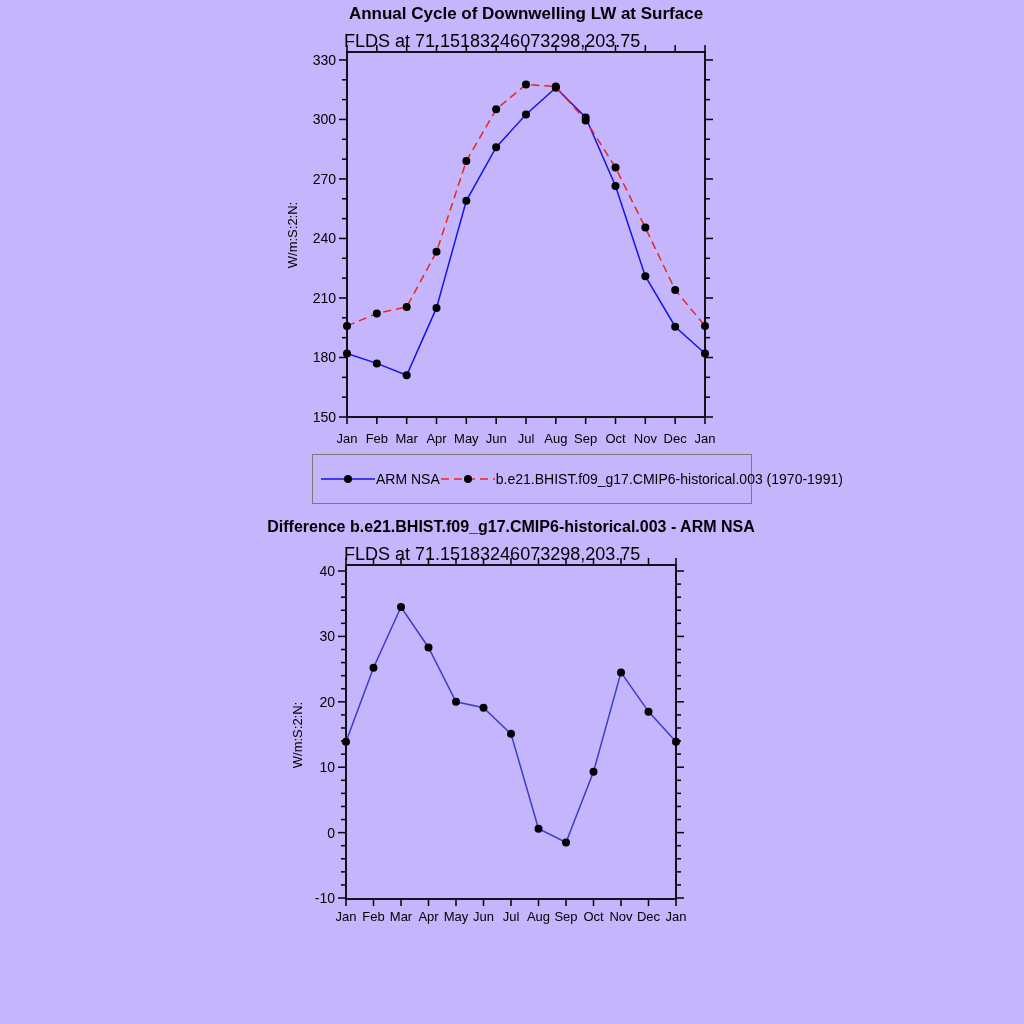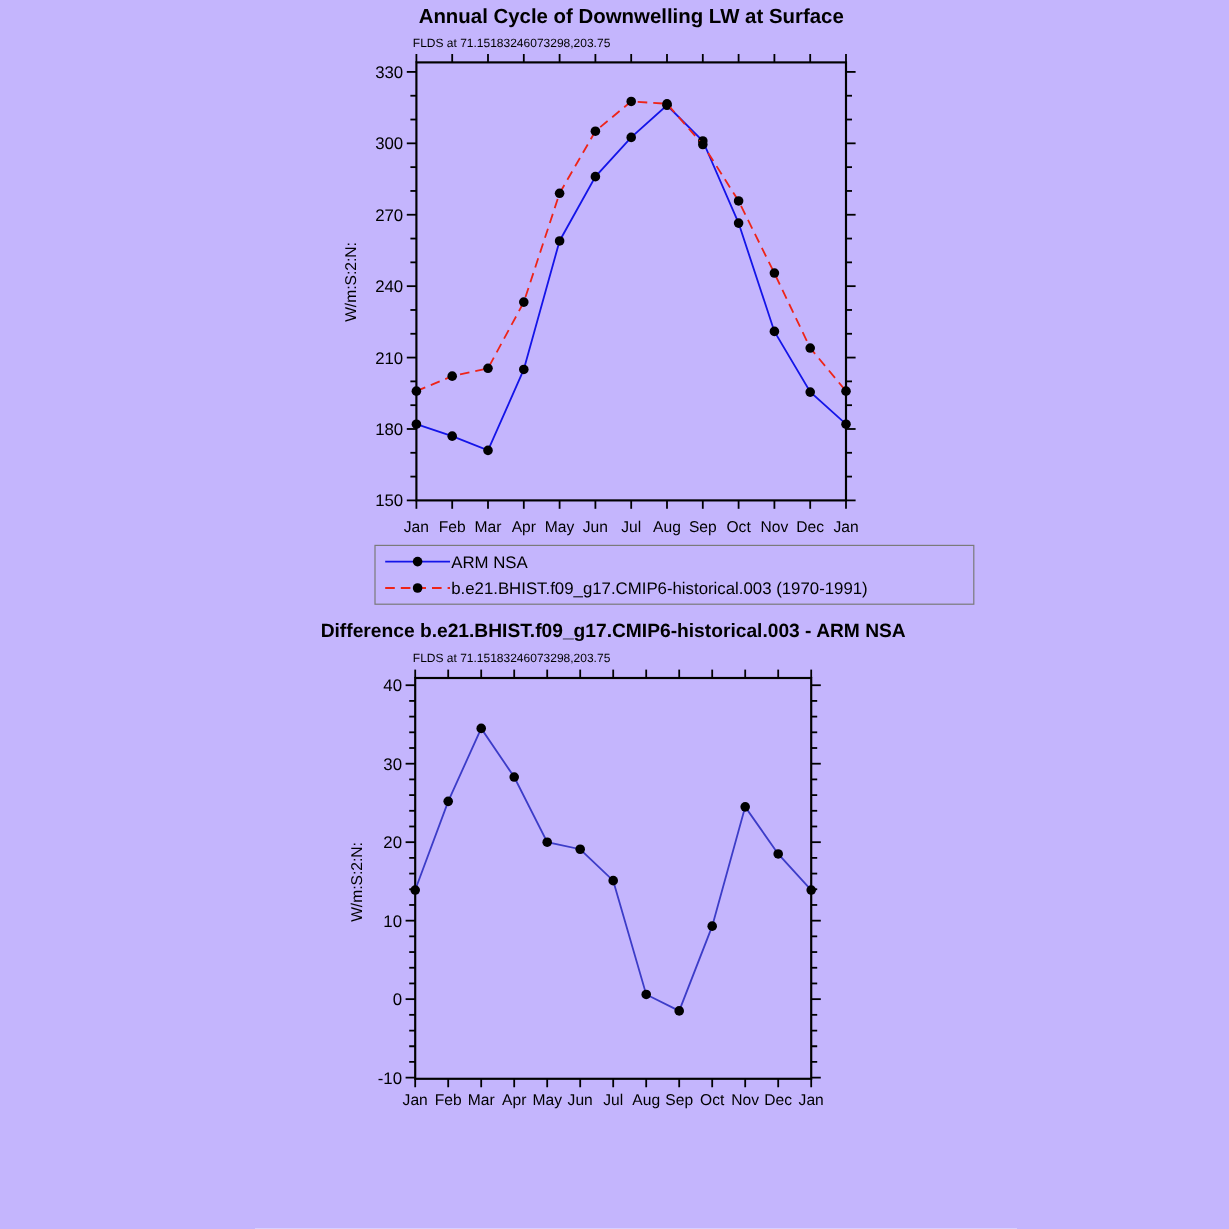--- a/index.html
+++ b/index.html
@@ -1,26 +1,26 @@
 <!DOCTYPE html>
 <html><head>
 <meta charset="utf-8">
 <style>
   html,body{margin:0;padding:0;background:#ffffff;}
   .page{position:relative;width:1024px;height:1024px;background:#c4b5fd;overflow:hidden;
         font-family:"Liberation Sans", sans-serif;color:#000;}
   .abs{position:absolute;white-space:nowrap;}
   .chart-title{font-weight:bold;font-size:17px;transform:translateX(-50%);}
   .chart-title.small{font-size:16px;}
-  .chart-subtitle{font-size:10px;}
+  .chart-subtitle{font-size:18px;}
   .ylab{font-size:13px;transform:translate(-50%,-50%) rotate(-90deg);}
   #plot-canvas{position:absolute;left:0;top:0;}
-  .legend-box{position:absolute;left:312px;top:454px;width:500px;height:50px;
-              border:1px solid #7a7a7a;display:flex;flex-direction:column;
-              justify-content:space-evenly;padding-left:7px;box-sizing:border-box;}
+  .legend-box{position:absolute;left:312px;top:454px;width:440px;height:50px;
+              border:1px solid #7a7a7a;display:flex;flex-direction:row;
+              justify-content:space-evenly;padding-left:7px;box-sizing:border-box;align-items:center;}
   .legend-row{display:flex;align-items:center;height:20px;}
   .legend-sample{flex:0 0 auto;}
   .legend-label{font-size:14px;white-space:nowrap;}
 </style>
 </head>
 <body>
 
 <div class="page">
 
   <div class="abs chart-title" style="left:526px;top:4px;">Annual Cycle of Downwelling LW at Surface</div>

